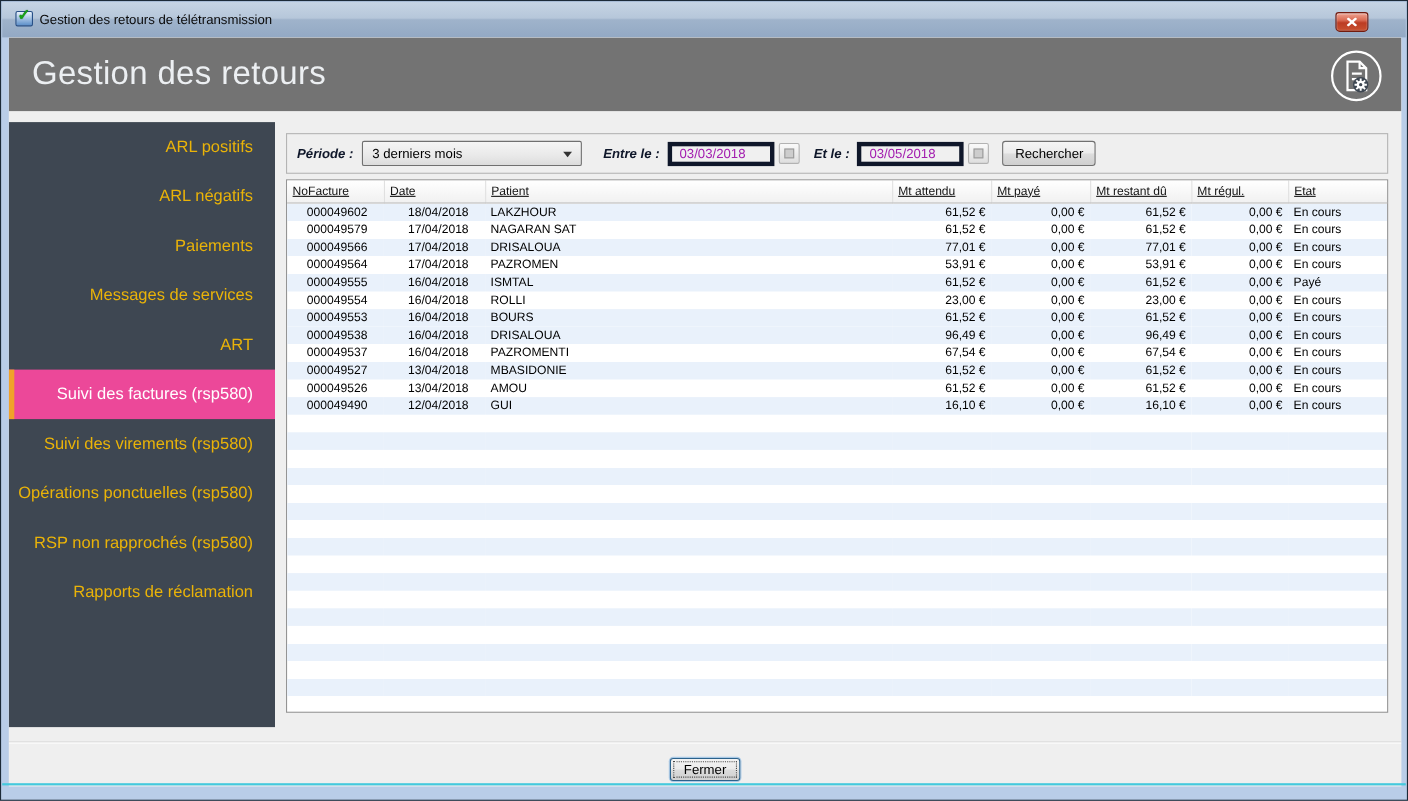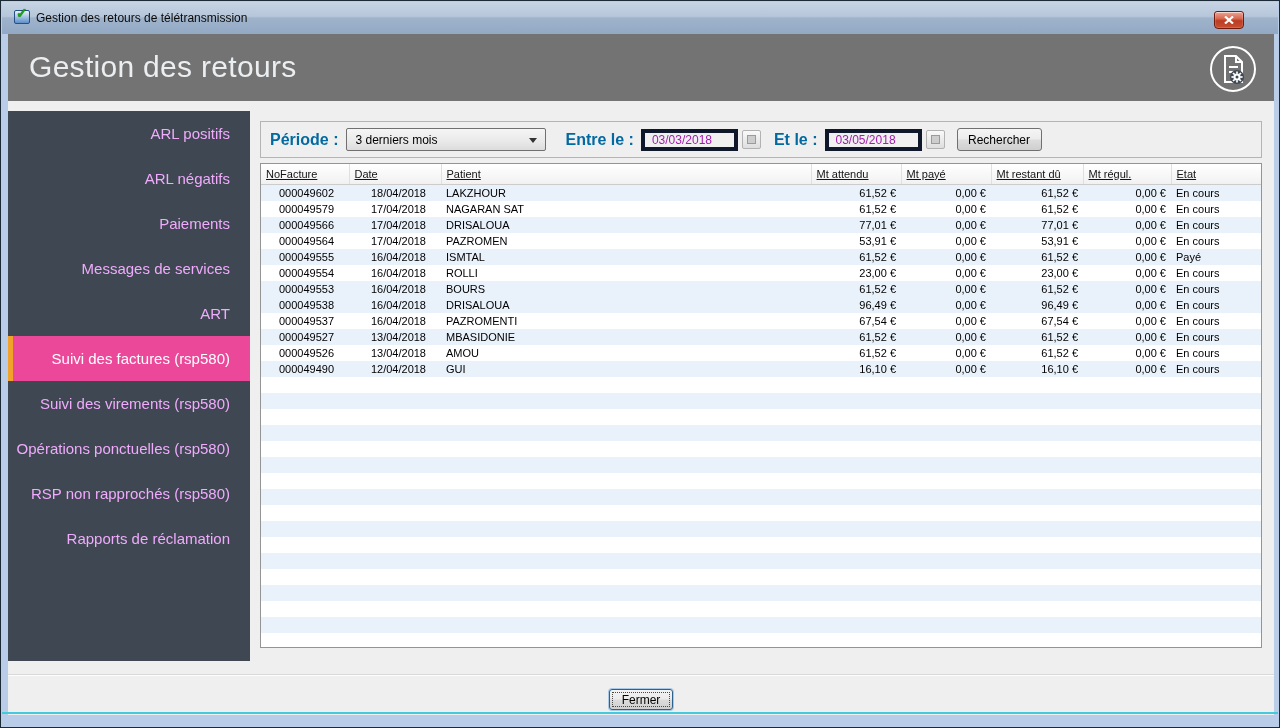--- a/index.html
+++ b/index.html
@@ -24,28 +24,28 @@
   .content{position:absolute;left:7px;top:33px;width:1266px;height:681px;background:#efefef;overflow:hidden;}
 
   
   .dark-header{position:absolute;left:0;top:0;width:1266px;height:67px;background:#737373;}
   .page-title{position:absolute;left:21px;top:16px;font-size:30px;font-weight:300;color:#ecoeff;color:#eceff2;letter-spacing:.3px;}
   .hdr-icon-btn{position:absolute;top:12px;right:18px;width:46px;height:46px;border:2px solid #fff;border-radius:50%;box-sizing:border-box;cursor:pointer;display:flex;align-items:center;justify-content:center;}
 
   
   .sidebar{position:absolute;left:0;top:77px;width:242px;height:550px;background:#3e4752;}
   .side-item{position:relative;height:45px;display:flex;align-items:center;justify-content:flex-end;
-    padding-right:20px;color:#f0abfc;font-size:15px;cursor:pointer;}
+    padding-right:20px;color:#eab308;font-size:15px;cursor:pointer;}
   .side-item.selected{background:#ec4899;color:#ffffff;}
   .side-item .accent{position:absolute;left:0;top:0;bottom:0;width:5px;}
 
   
   .filter-panel{position:absolute;left:252px;top:87px;width:1002px;height:37px;background:#efefef;
     border:1px solid #b4b4b4;box-sizing:border-box;display:flex;align-items:center;padding-left:9px;}
-  .flt-label{font-size:16px;font-weight:bold;color:#0369a1;white-space:nowrap;}
+  .flt-label{font-size:12px;font-weight:bold;color:#0f172a;white-space:nowrap;font-style:italic;}
   .combo{position:relative;width:200px;height:23px;margin-left:8px;border:1px solid #707070;border-radius:2px;
     background:linear-gradient(#f5f5f5,#e9e9e9 60%,#dcdcdc);box-sizing:border-box;
     display:flex;align-items:center;padding:0 22px 0 8px;font-size:12px;color:#000;cursor:pointer;}
   .combo-arrow{position:absolute;right:8px;top:9px;width:0;height:0;
     border-left:4px solid transparent;border-right:4px solid transparent;border-top:5px solid #333;}
   .date-input{width:97px;height:22px;margin-left:7px;border:4px solid #0f172a;background:#f0f0f0;
     box-sizing:border-box;display:flex;align-items:center;padding:0 7px;font-size:12px;color:#a21caf;}
   .cal-btn{width:19px;height:19px;margin-left:4px;border:1px solid #b2b2b2;border-radius:2px;box-sizing:border-box;
     background:linear-gradient(#fafafa,#dedede);display:flex;align-items:center;justify-content:center;cursor:default;}
   .cal-glyph{width:9px;height:9px;border:1px solid #9b9b9b;background:#cdcdcd;box-sizing:border-box;}

